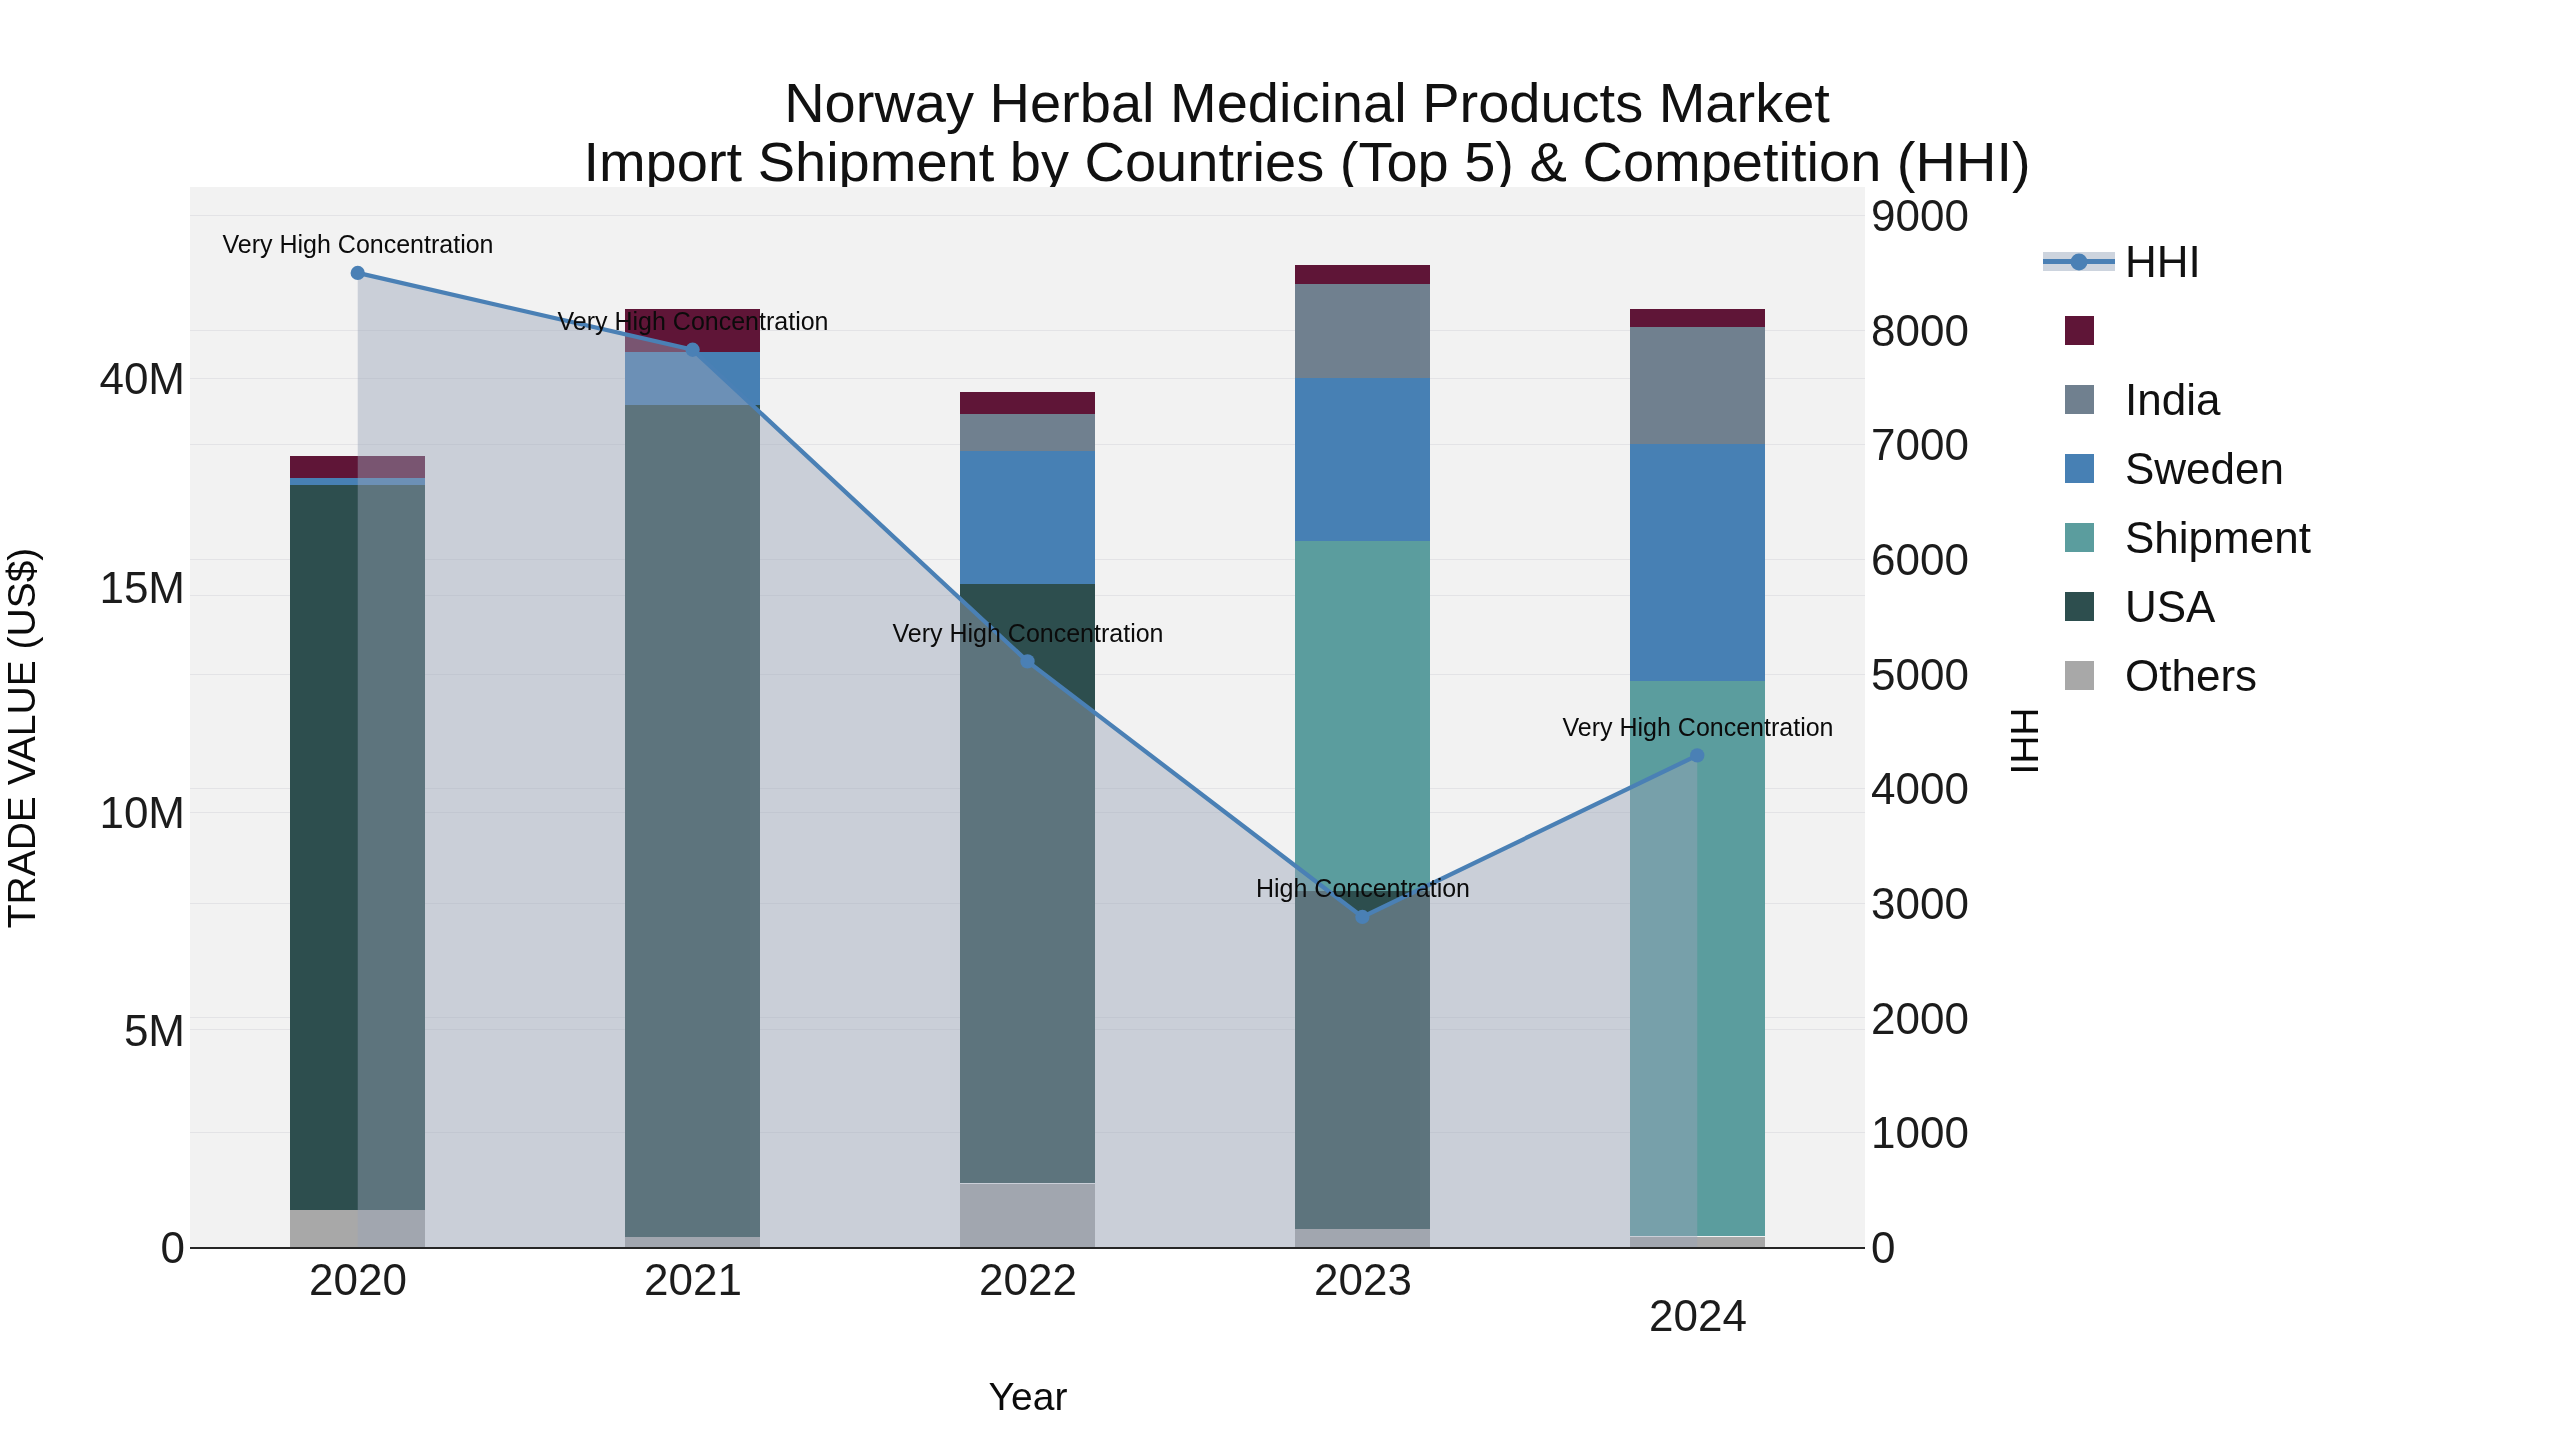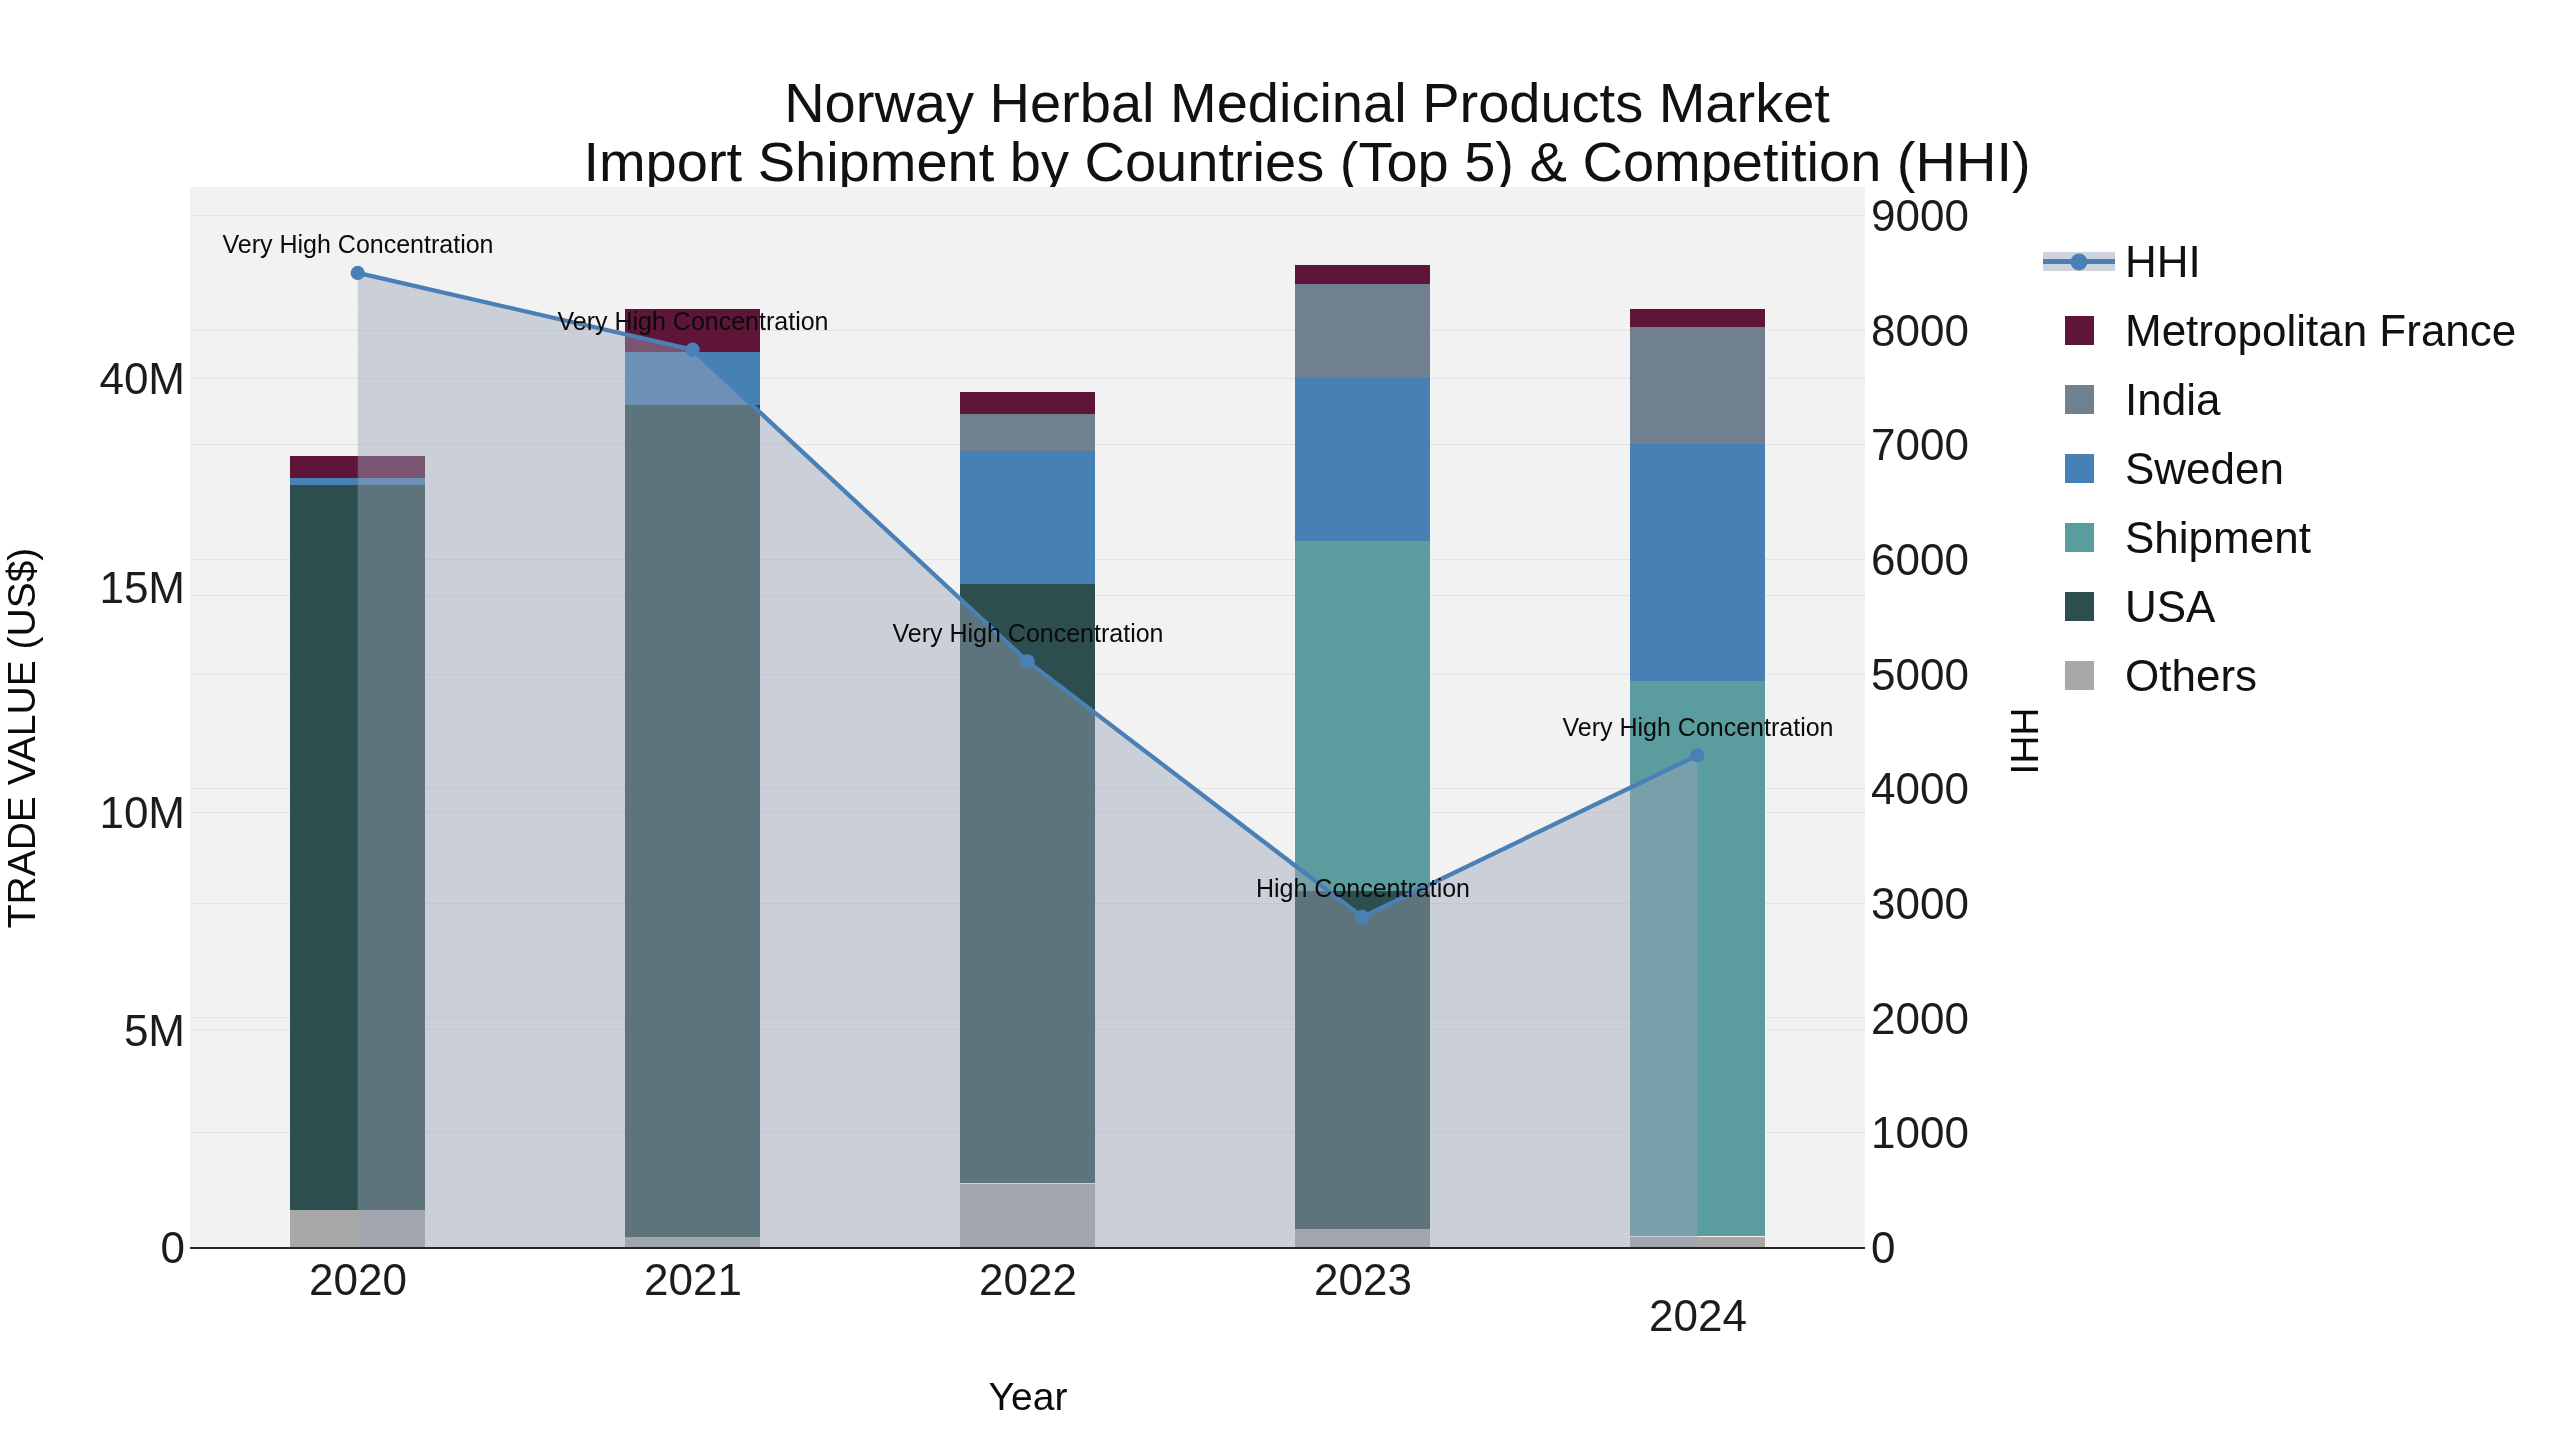--- a/index.html
+++ b/index.html
@@ -136,21 +136,20 @@
             <span class="lline" style="background: rgb(74, 128, 181);"></span>
             <span class="ldot" style="background: rgb(74, 128, 181);"></span>
           </span>
         </span>
         <span class="legend-label">HHI</span>
       </li>
       <li class="legend-row">
         <span class="legend-symbol">
           <span class="legend-square" style="background: rgb(95, 21, 55);"></span>
         </span>
-        <span class="legend-label">Metropolitan France</span>
       </li>
       <li class="legend-row">
         <span class="legend-symbol">
           <span class="legend-square" style="background: rgb(112, 128, 143);"></span>
         </span>
         <span class="legend-label">India</span>
       </li>
       <li class="legend-row">
         <span class="legend-symbol">
           <span class="legend-square" style="background: rgb(71, 128, 180);"></span>

